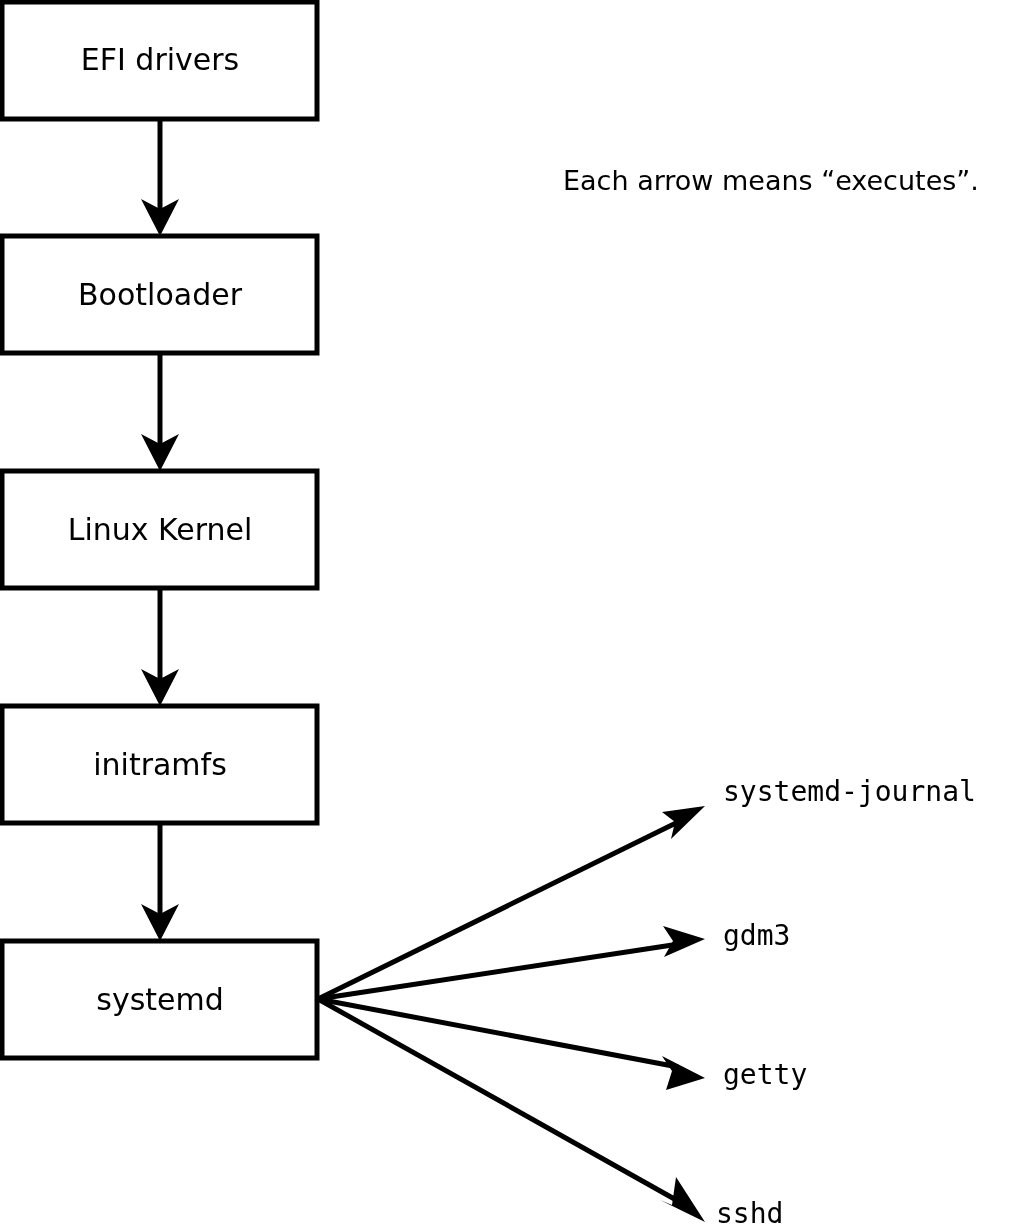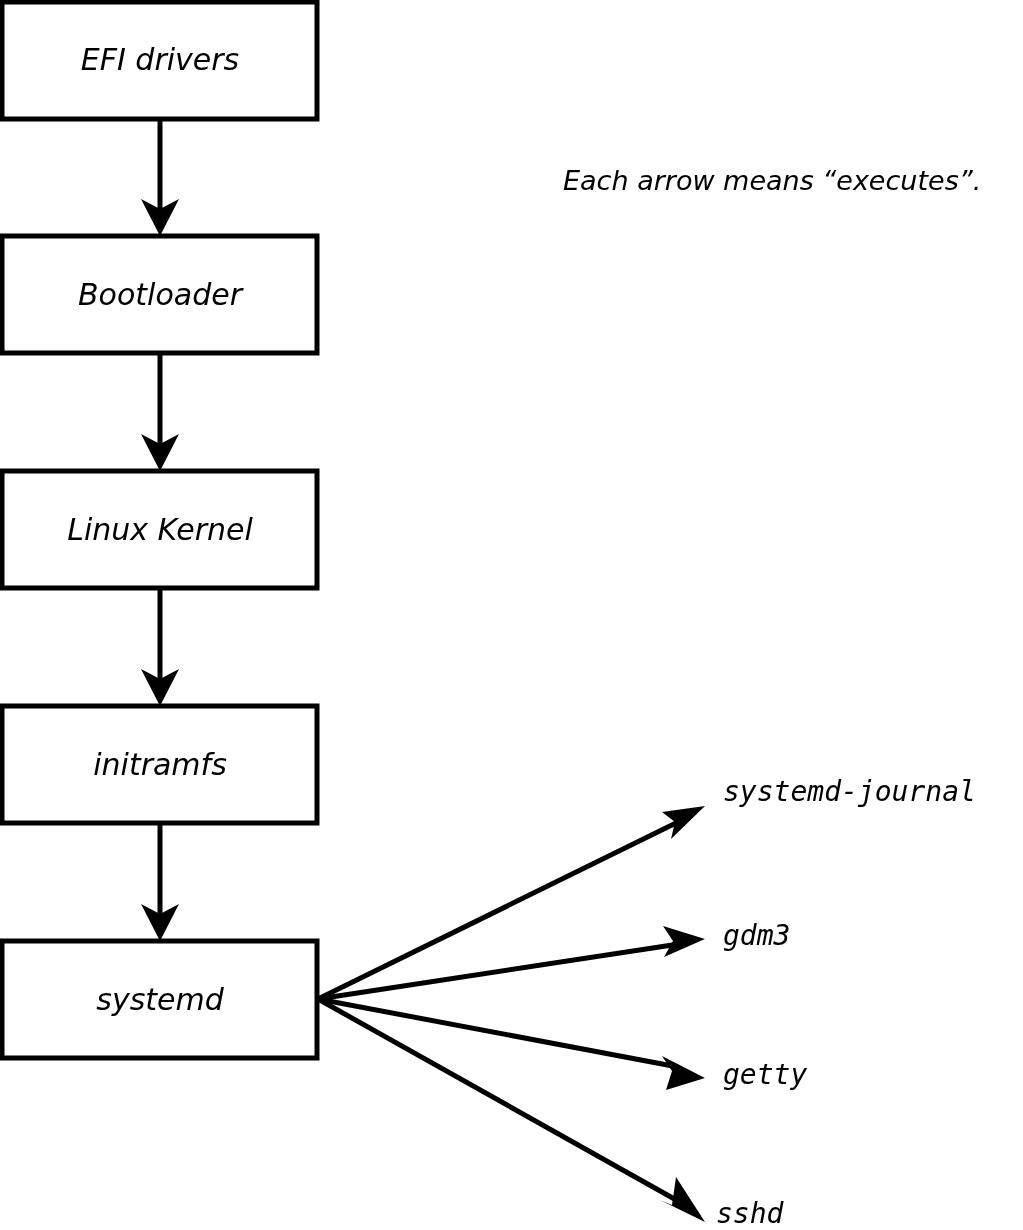--- a/index.html
+++ b/index.html
@@ -10,21 +10,20 @@
   }
   body {
     font-family: "DejaVu Sans", sans-serif;
   }
   #canvas {
     position: relative;
     width: 1023px;
     height: 1230px;
     background: #ffffff;
     overflow: hidden;
-    font-style: italic;
   }
   #diagram-svg {
     position: absolute;
     left: 0;
     top: 0;
     width: 1023px;
     height: 1230px;
     display: block;
   }
   .box-rect {

